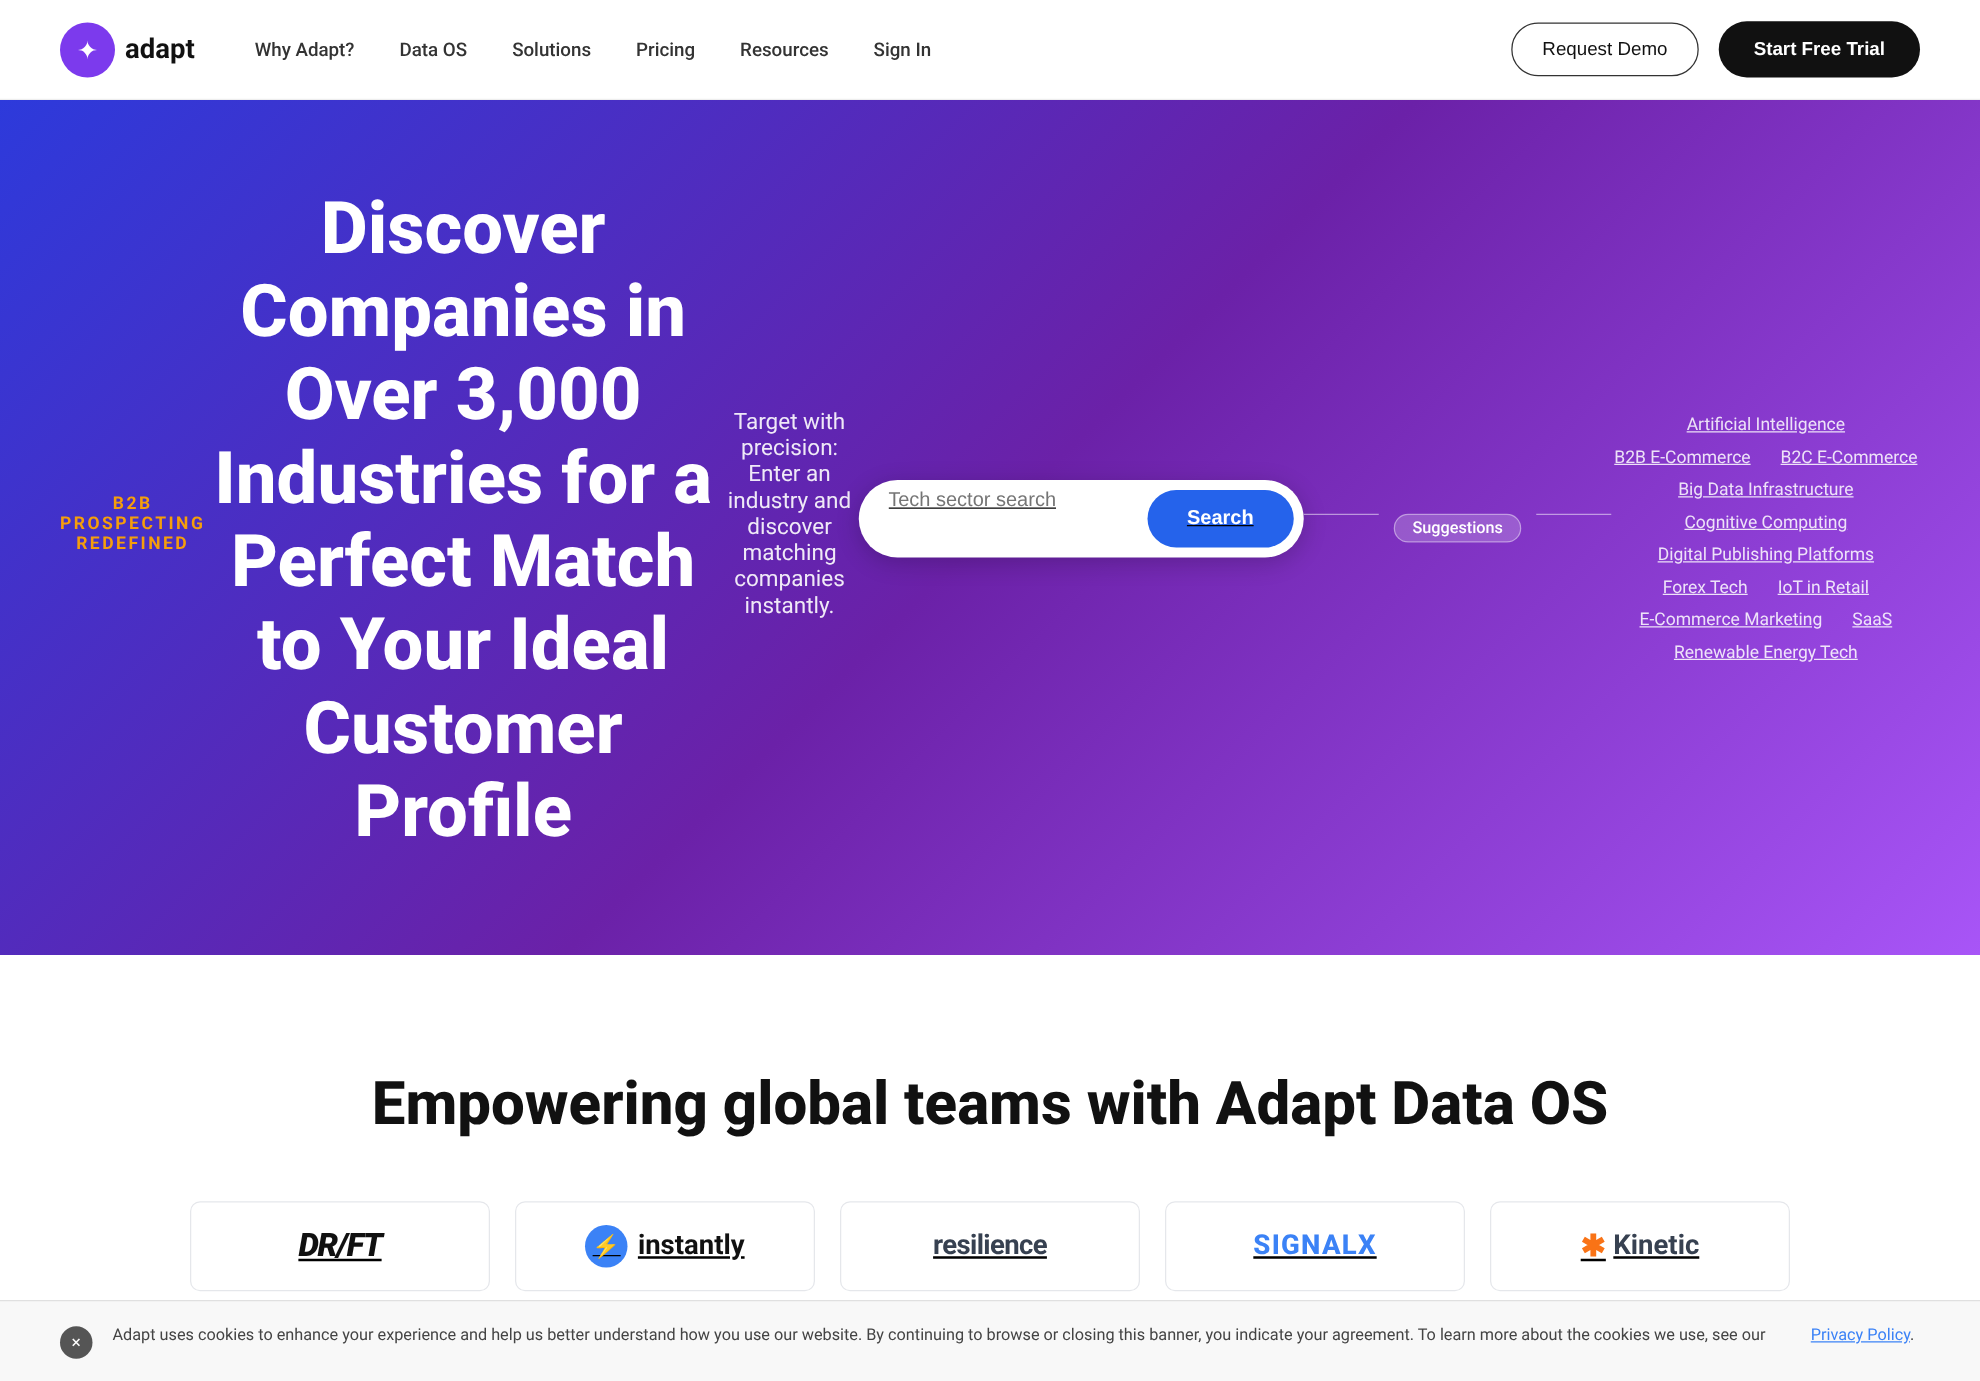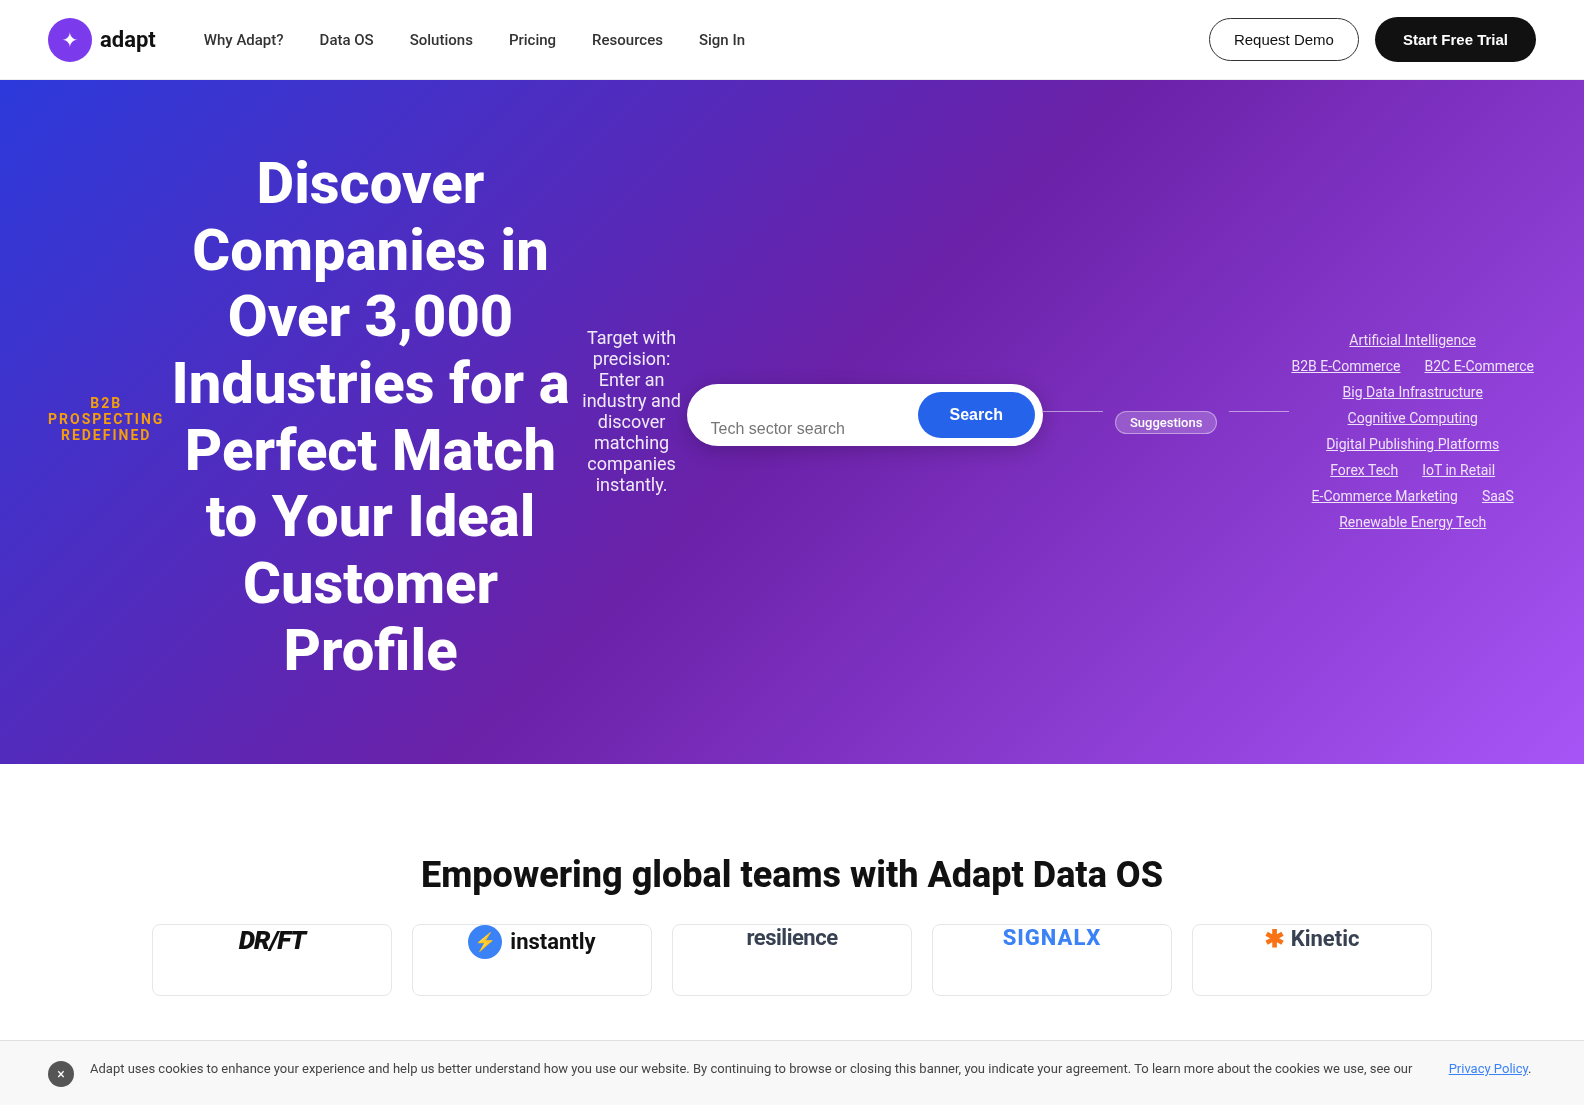--- a/index.html
+++ b/index.html
@@ -105,27 +105,28 @@
     }
     .hero-subtitle {
       color: rgba(255,255,255,0.9);
       font-size: 18px;
       margin-bottom: 40px;
       max-width: 700px;
       text-align: center;
     }
     .search-bar {
       display: flex;
-      align-items: flex-end;
+      align-items: flex-start;
       background: #fff;
       border-radius: 50px;
       padding: 8px 8px 8px 24px;
       width: 520px;
       margin-bottom: 32px;
       box-shadow: 0 4px 20px rgba(0,0,0,0.2);
+      text-decoration: underline;
     }
     .search-input {
       flex: 1;
       border: none;
       outline: none;
       font-size: 16px;
       color: #555;
       background: transparent;
     }
     .search-btn {
@@ -177,40 +178,41 @@
       cursor: pointer;
     }
 
     
     .empowering {
       background: #fff;
       padding: 90px 48px 60px;
       text-align: center;
     }
     .empowering-title {
-      font-size: 36px;
+      font-size: 48px;
       font-weight: 800;
       color: #111;
-      margin-bottom: 28px;
+      margin-bottom: 50px;
     }
     .logos-row {
       display: flex;
       justify-content: center;
       gap: 20px;
       flex-wrap: wrap;
     }
     .logo-card {
       width: 240px;
       height: 72px;
       border: 1.5px solid #e5e7eb;
       border-radius: 8px;
       display: flex;
-      align-items: flex-start;
-      justify-content: center;
-      background: #fff;
+      align-items: center;
+      justify-content: center;
+      background: #fff;
+      text-decoration: underline;
     }
     .logo-drift {
       font-size: 26px;
       font-weight: 900;
       color: #111;
       font-style: italic;
       letter-spacing: -1px;
     }
     .logo-instantly {
       display: flex;

